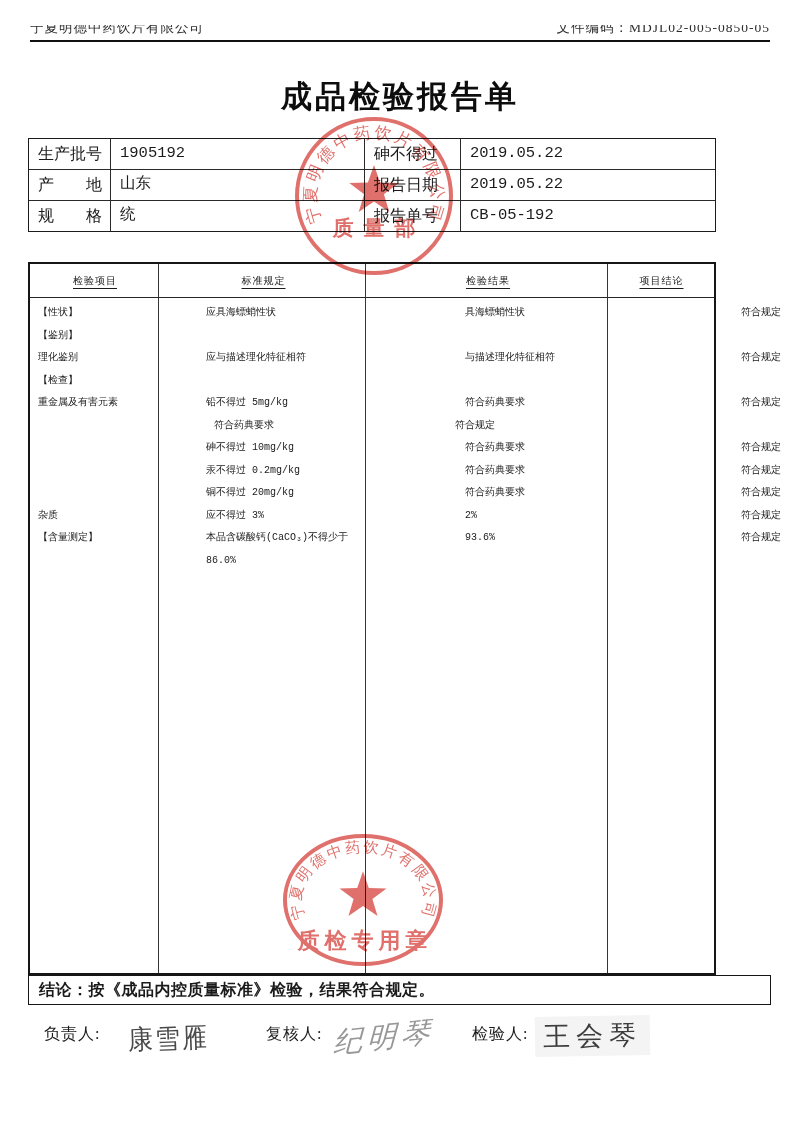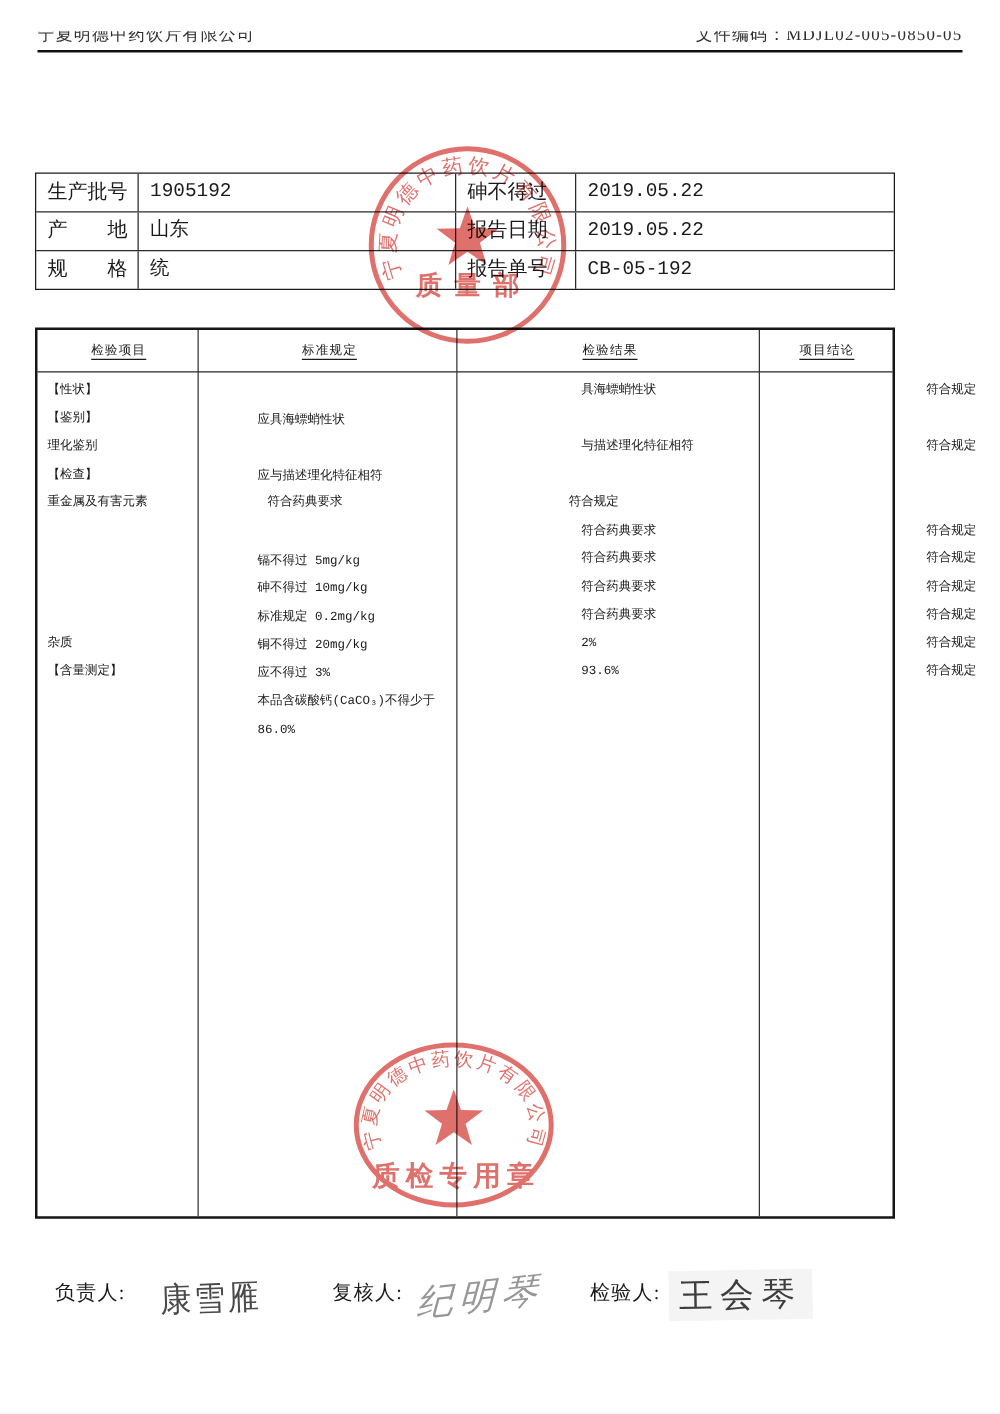--- a/index.html
+++ b/index.html
@@ -39,21 +39,21 @@
   .vline.v1{left:128px;} .vline.v2{left:335px;} .vline.v3{left:577px;}
   .t-head{display:grid;grid-template-columns:130px 207px 242px 1fr;height:33px;border-bottom:1.5px solid #262626;}
   .t-head .hcell{
     text-align:center;line-height:33px;
     text-decoration:underline;text-underline-offset:4px;letter-spacing:1px;
   }
   .t-body{margin-top:4px;}
   .t-row{display:grid;grid-template-columns:130px 207px 242px 1fr;height:22.5px;line-height:22.5px;gap:44px;}
   .t-cell{overflow:visible;white-space:nowrap;font-family:"Liberation Mono","DejaVu Sans Mono","Liberation Serif",serif;}
   .t-cell.c1{padding-left:8px;}
-  .t-cell.c2{padding-left:2px;margin-top:24px;}
+  .t-cell.c2{padding-left:2px;}
   .t-cell.c3{padding-left:10px;}
   .t-cell.c4{}
   
   .conclusion-row{
     position:absolute;left:28px;top:975px;width:743px;height:30px;box-sizing:border-box;
     border:1.5px solid #161616;line-height:28px;padding-left:10px;
     font-size:16px;font-weight:bold;letter-spacing:.5px;background:transparent;
   }
   
   .sign-area{position:absolute;left:28px;top:1016px;width:744px;height:60px;font-size:16px;}
@@ -75,20 +75,21 @@
 <div class="page">
 
   <div class="page-header">
     <div class="inner">
       <span>宁夏明德中药饮片有限公司</span>
       <span>文件编码：MDJL02-005-0850-05</span>
     </div>
   </div>
   <div class="header-rule"></div>
 
+  <div class="report-title">成品检验报告单</div>
 
   <div class="info-table">
       <div class="info-row">
         <div class="info-cell">生产批号</div>
         <div class="info-cell val">1905192</div>
         <div class="info-cell">砷不得过</div>
         <div class="info-cell val">2019.05.22</div>
       </div>
       <div class="info-row">
         <div class="info-cell">产　　地</div>
@@ -134,38 +135,38 @@
           <div class="t-cell c4">符合规定</div>
         </div>
         <div class="t-row">
           <div class="t-cell c1">【检查】</div>
           <div class="t-cell c2"></div>
           <div class="t-cell c3"></div>
           <div class="t-cell c4"></div>
         </div>
         <div class="t-row">
           <div class="t-cell c1">重金属及有害元素</div>
-          <div class="t-cell c3">符合药典要求</div>
-          <div class="t-cell c4">符合规定</div>
-        </div>
-        <div class="t-row">
-          <div class="t-cell c1"></div>
-          <div class="t-cell c2">镉不得过 5mg/kg</div>
+          <div class="t-cell c2">铅不得过 5mg/kg</div>
+          <div class="t-cell c3">符合药典要求</div>
+          <div class="t-cell c4">符合规定</div>
+        </div>
+        <div class="t-row">
+          <div class="t-cell c1"></div>
           <div class="t-cell c3">符合药典要求</div>
           <div class="t-cell c4">符合规定</div>
         </div>
         <div class="t-row">
           <div class="t-cell c1"></div>
           <div class="t-cell c2">砷不得过 10mg/kg</div>
           <div class="t-cell c3">符合药典要求</div>
           <div class="t-cell c4">符合规定</div>
         </div>
         <div class="t-row">
           <div class="t-cell c1"></div>
-          <div class="t-cell c2">标准规定 0.2mg/kg</div>
+          <div class="t-cell c2">汞不得过 0.2mg/kg</div>
           <div class="t-cell c3">符合药典要求</div>
           <div class="t-cell c4">符合规定</div>
         </div>
         <div class="t-row">
           <div class="t-cell c1"></div>
           <div class="t-cell c2">铜不得过 20mg/kg</div>
           <div class="t-cell c3">符合药典要求</div>
           <div class="t-cell c4">符合规定</div>
         </div>
         <div class="t-row">
@@ -182,20 +183,21 @@
         </div>
         <div class="t-row">
           <div class="t-cell c1"></div>
           <div class="t-cell c2">86.0%</div>
           <div class="t-cell c3"></div>
           <div class="t-cell c4"></div>
         </div>
     </div>
   </div>
 
+  <div class="conclusion-row">结论：按《成品内控质量标准》检验，结果符合规定。</div>
 
   <div class="sign-area">
     <span class="sig-label l1">负责人:</span>
     <span class="sig-name n1">康雪雁</span>
     <span class="sig-label l2">复核人:</span>
     <span class="sig-name n2">纪明琴</span>
     <span class="sig-label l3">检验人:</span>
     <span class="sig-name n3">王会琴</span>
   </div>
 

